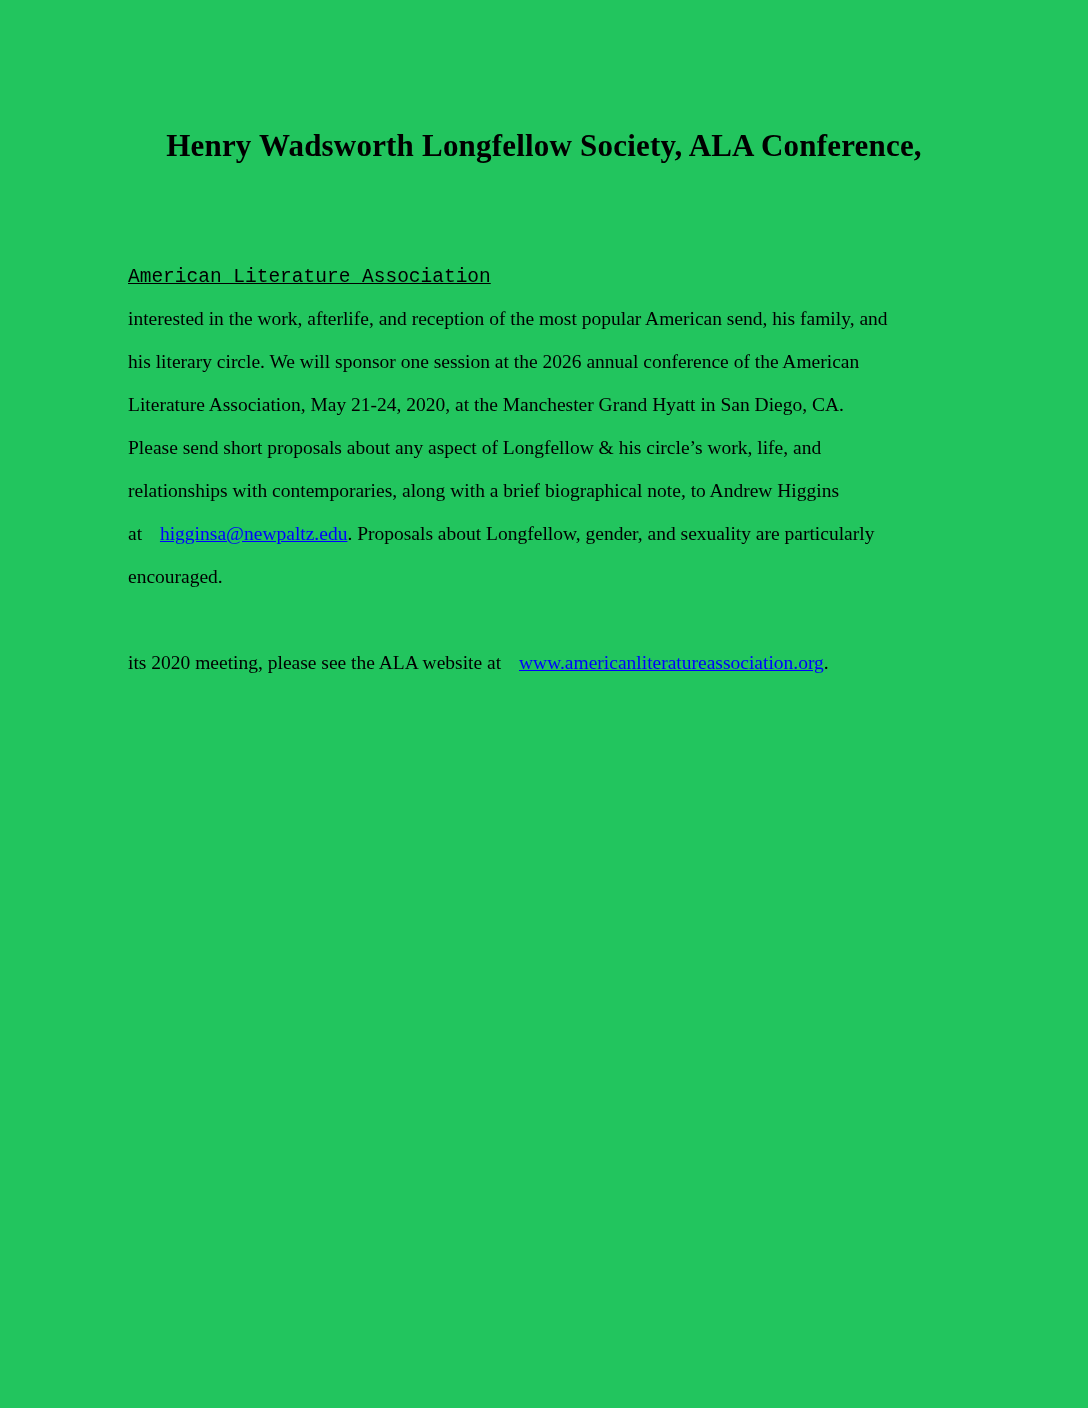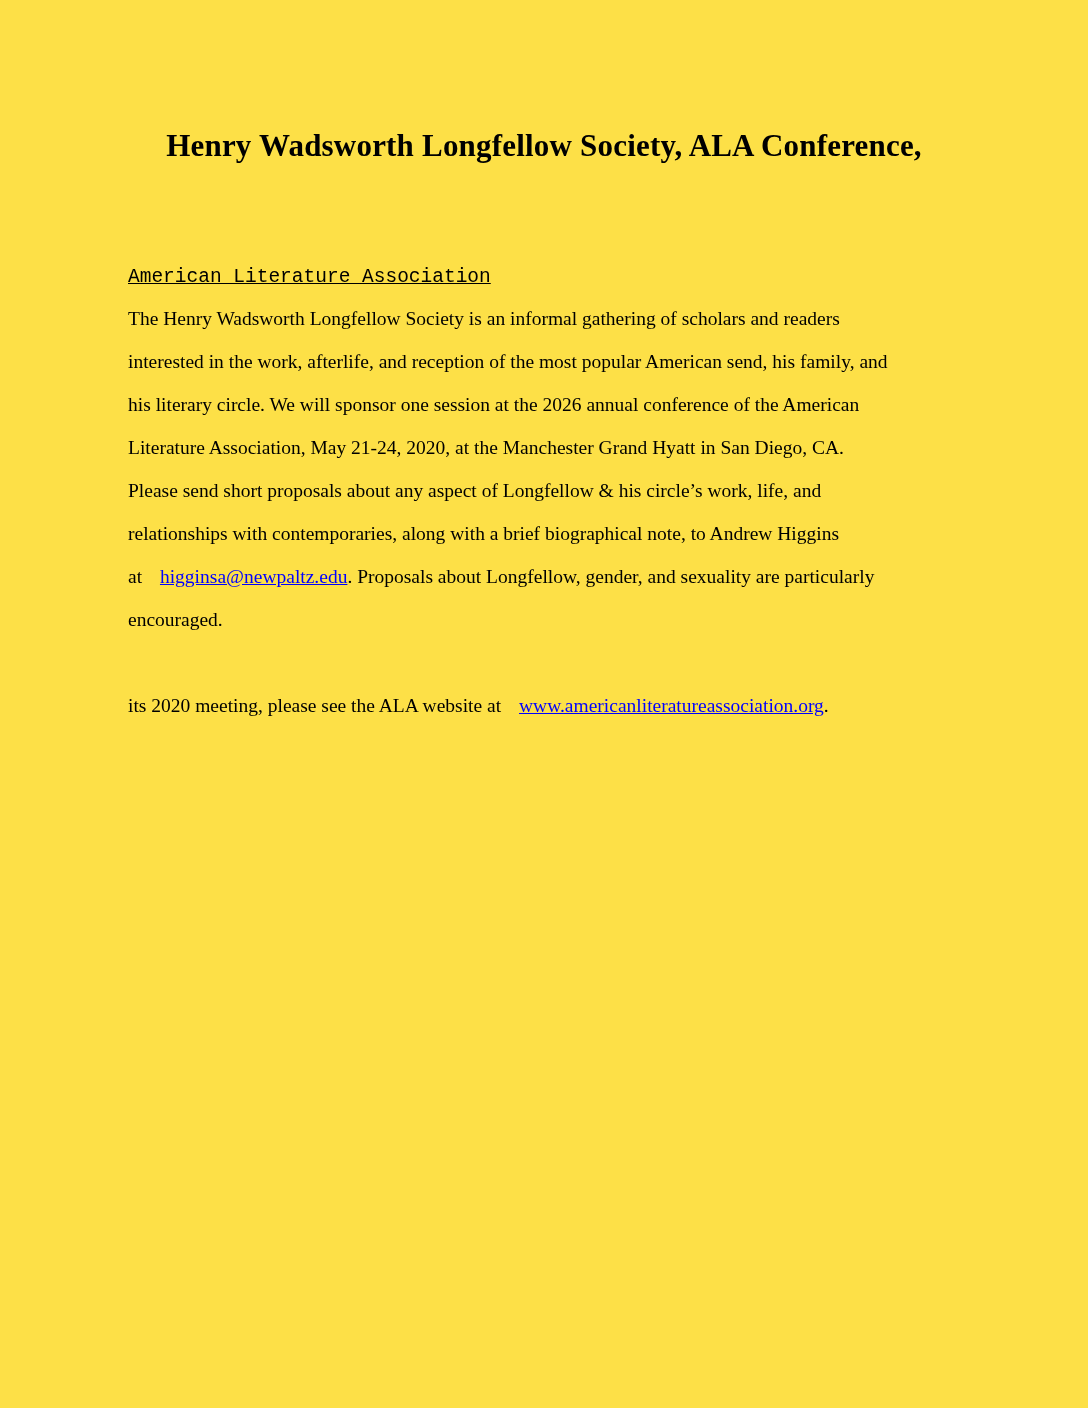--- a/index.html
+++ b/index.html
@@ -4,21 +4,21 @@
 <style>
   html, body {
     margin: 0;
     padding: 0;
     background: #ffffff;
   }
   .page {
     position: relative;
     width: 1088px;
     height: 1408px;
-    background: #fde047;
+    background: #22c55e;
     font-family: "Liberation Serif", "DejaVu Serif", serif;
     color: #000000;
     overflow: hidden;
   }
   .doc-title {
     position: absolute;
     top: 125px;
     left: 0;
     right: 0;
     text-align: center;
@@ -63,21 +63,20 @@
     <div>Henry Wadsworth Longfellow Society, ALA Conference,</div>
   </div>
 
   <div class="content">
 
     <div class="section-heading">
         <div class="line"><span>American Literature Association</span></div>
       </div>
 
     <div class="paragraph">
-        <div class="line"><span>The Henry Wadsworth Longfellow Society is an informal gathering of scholars and readers</span></div>
         <div class="line"><span>interested in the work, afterlife, and reception of the most popular American send, his family, and</span></div>
         <div class="line"><span>his literary circle. We will sponsor one session at the 2026 annual conference of the American</span></div>
         <div class="line"><span>Literature Association, May 21-24, 2020, at the Manchester Grand Hyatt in San Diego, CA.</span></div>
         <div class="line"><span>Please send short proposals about any aspect of Longfellow &amp; his circle’s work, life, and</span></div>
         <div class="line"><span>relationships with contemporaries, along with a brief biographical note, to Andrew Higgins</span></div>
         <div class="line"><span>at </span><span class="link">higginsa@newpaltz.edu</span><span>. Proposals about Longfellow, gender, and sexuality are particularly</span></div>
         <div class="line"><span>encouraged.</span></div>
       </div>
 
     <div class="spacer"></div>

